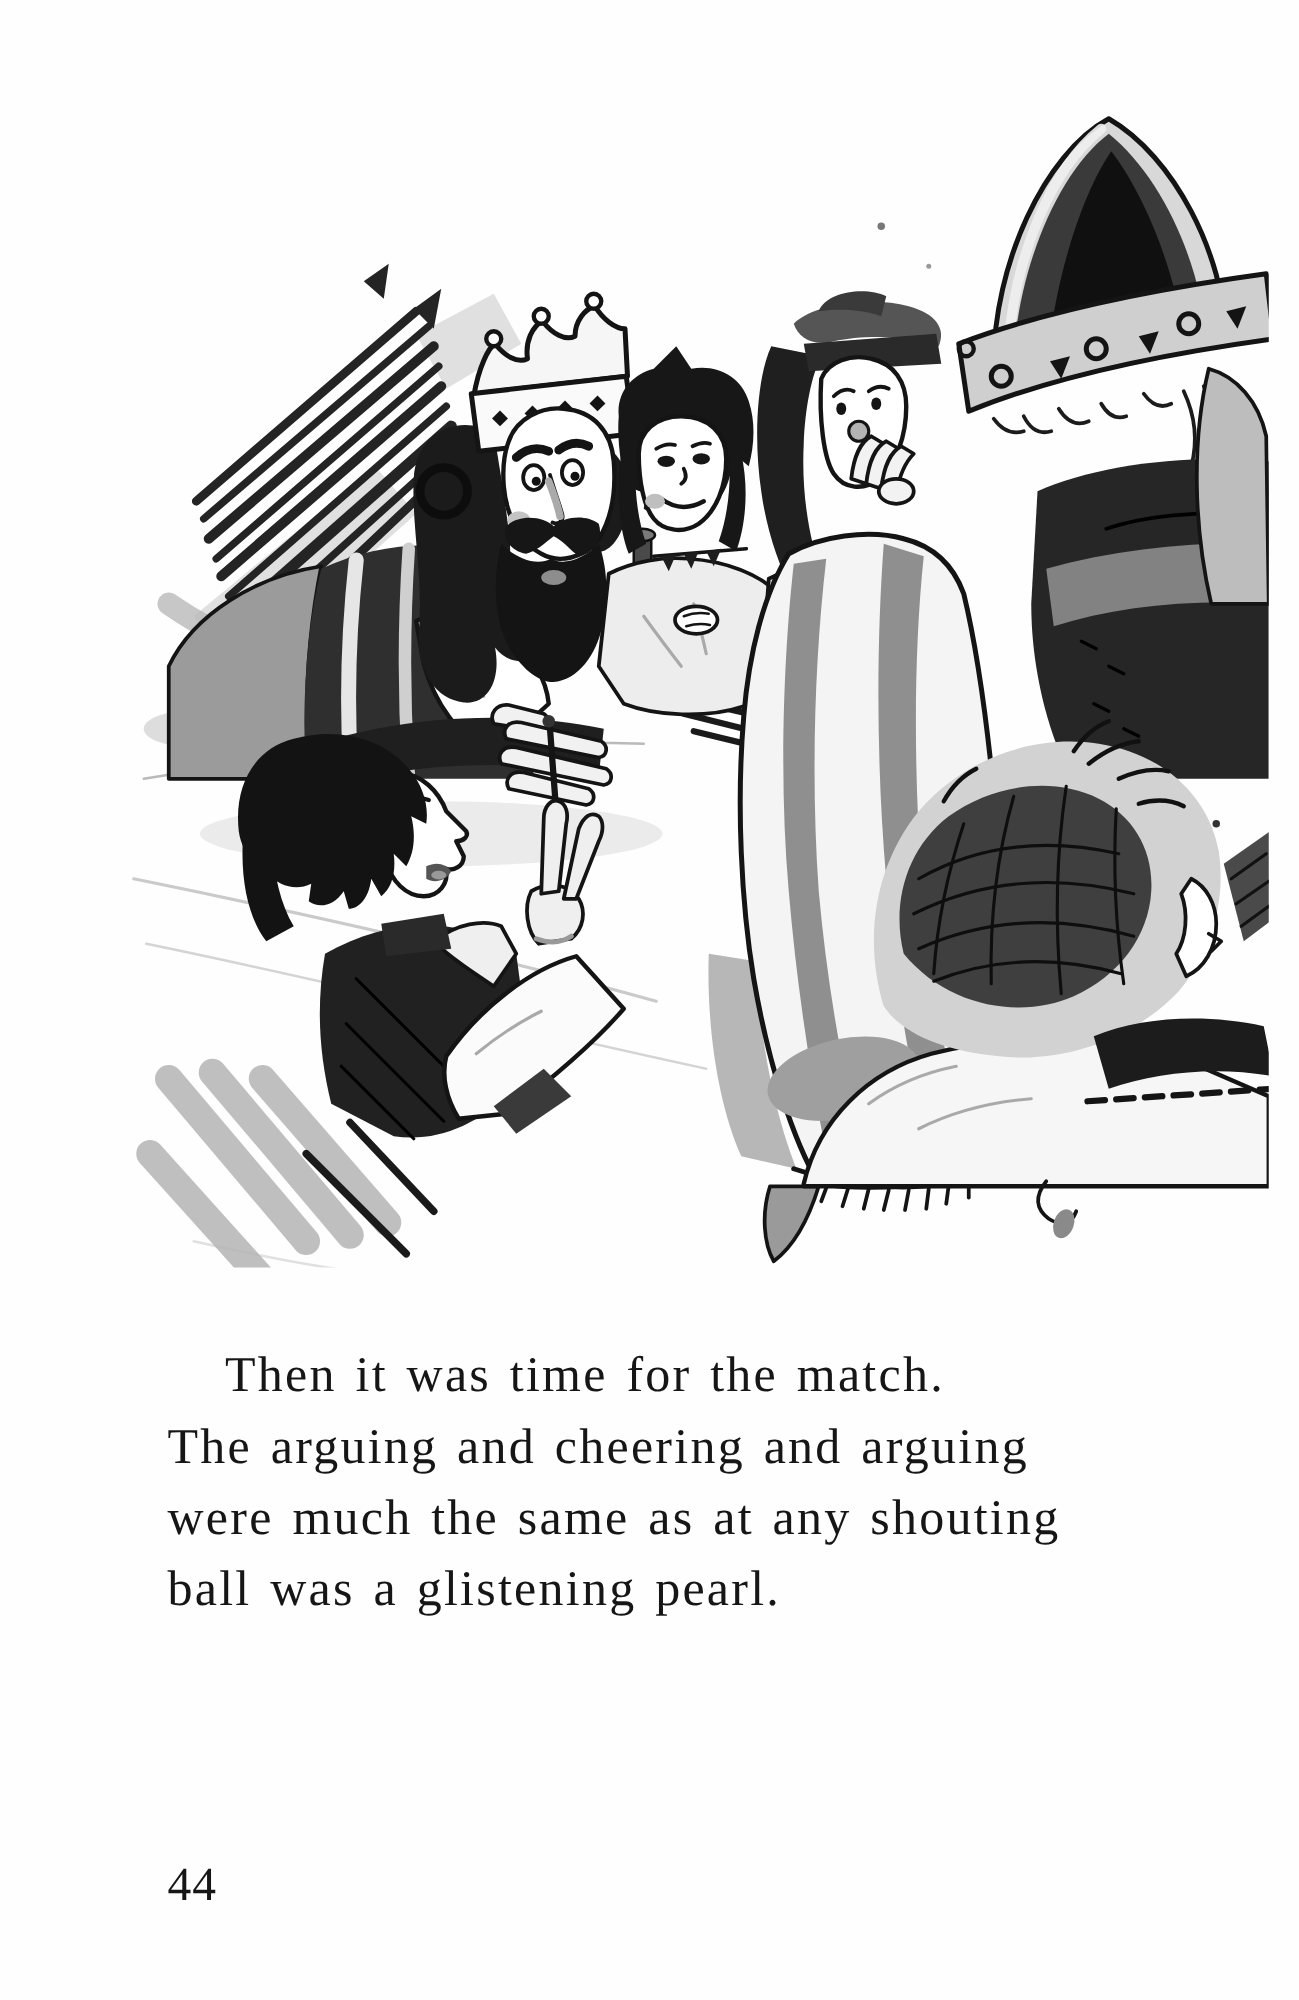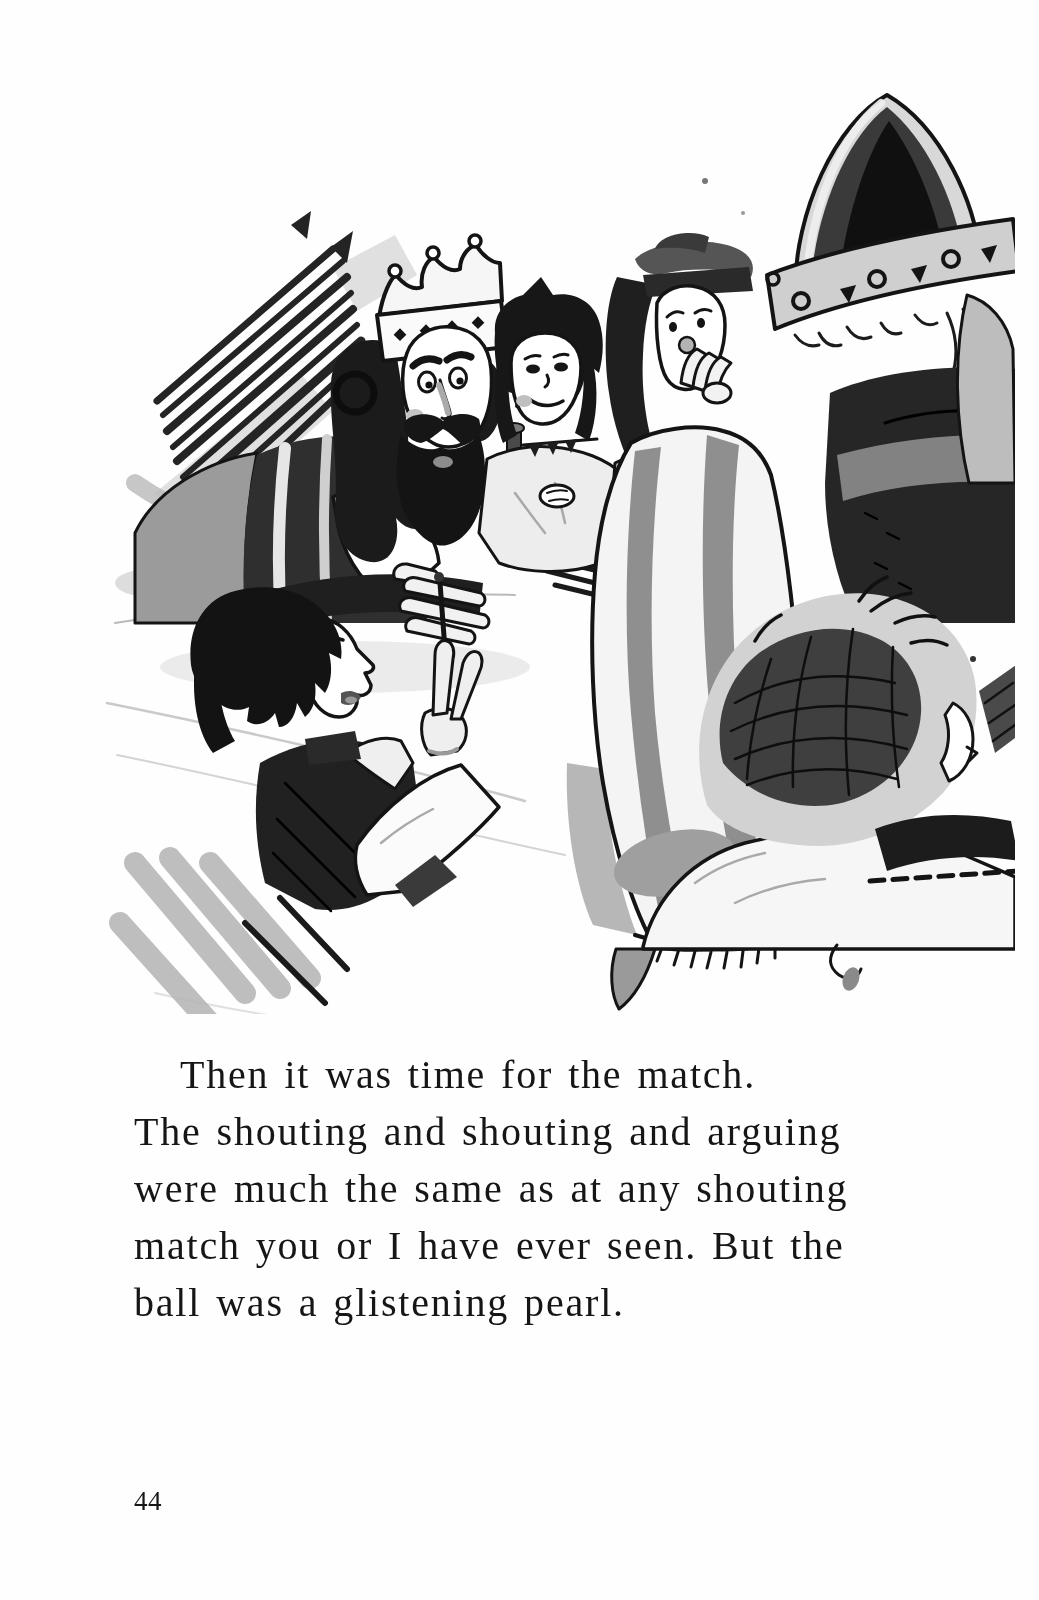--- a/index.html
+++ b/index.html
@@ -9,23 +9,23 @@
   }
   .page{position:absolute;inset:0;background:#fffefe;}
   .illustration{position:absolute;left:95px;top:62px;width:920px;height:952px;margin:0;}
   .illustration svg{display:block;width:100%;height:100%;}
   .illustration svg *{stroke-linecap:round;stroke-linejoin:round;}
   .text-block{
     position:absolute;left:134px;top:1046px;width:782px;
     font-size:40px;line-height:57px;letter-spacing:0.045em;word-spacing:0.08em;
   }
   .text-block .line{white-space:nowrap;}
-  .text-block .line.indent{padding-left:46px;}
+  .text-block .line.indent{padding-left:46px;margin-top:25px;}
   .page-number{
-    position:absolute;left:134px;top:1486px;font-size:27px;letter-spacing:0.02em;
+    position:absolute;left:134px;top:1486px;font-size:38px;letter-spacing:0.02em;
   }
 </style>
 </head>
 <body>
 
 <div class="page">
 
   <figure class="illustration" role="img" aria-label="Black-and-white ink and wash drawing: a king wearing his crown and a smiling boy lean on a round table beside a hooded onlooker, while a large knight in a tall pointed helmet with a studded band and a striped cloak stands to the right; in the foreground one boy raises two fingers and argues and another boy with shaggy hair is seen from behind.">
     <svg viewBox="0 0 920 950" xmlns="http://www.w3.org/2000/svg">
 
@@ -275,20 +275,19 @@
           <path d="M338,652 L340,592 C340,582 346,576 352,578 C358,580 360,588 358,596 L352,650 Z"></path>
           <path d="M356,656 L368,600 C372,590 378,586 384,590 C388,594 388,602 384,610 L366,656 Z"></path>
           <path d="M334,688 q16,6 28,-2" stroke="#999" fill="none" stroke-width="4"></path>
         </g>
       </g>
     </svg>
   </figure>
 
   <div class="text-block">
     <div class="line indent">Then it was time for the match.</div>
-    <div class="line">The shouting and shouting and arguing</div>
+    <div class="line">The arguing and cheering and arguing</div>
     <div class="line">were much the same as at any shouting</div>
-    <div class="line">match you or I have ever seen. But the</div>
     <div class="line">ball was a glistening pearl.</div>
   </div>
 
   <div class="page-number">44</div>
 </div>
 
 </body></html>

